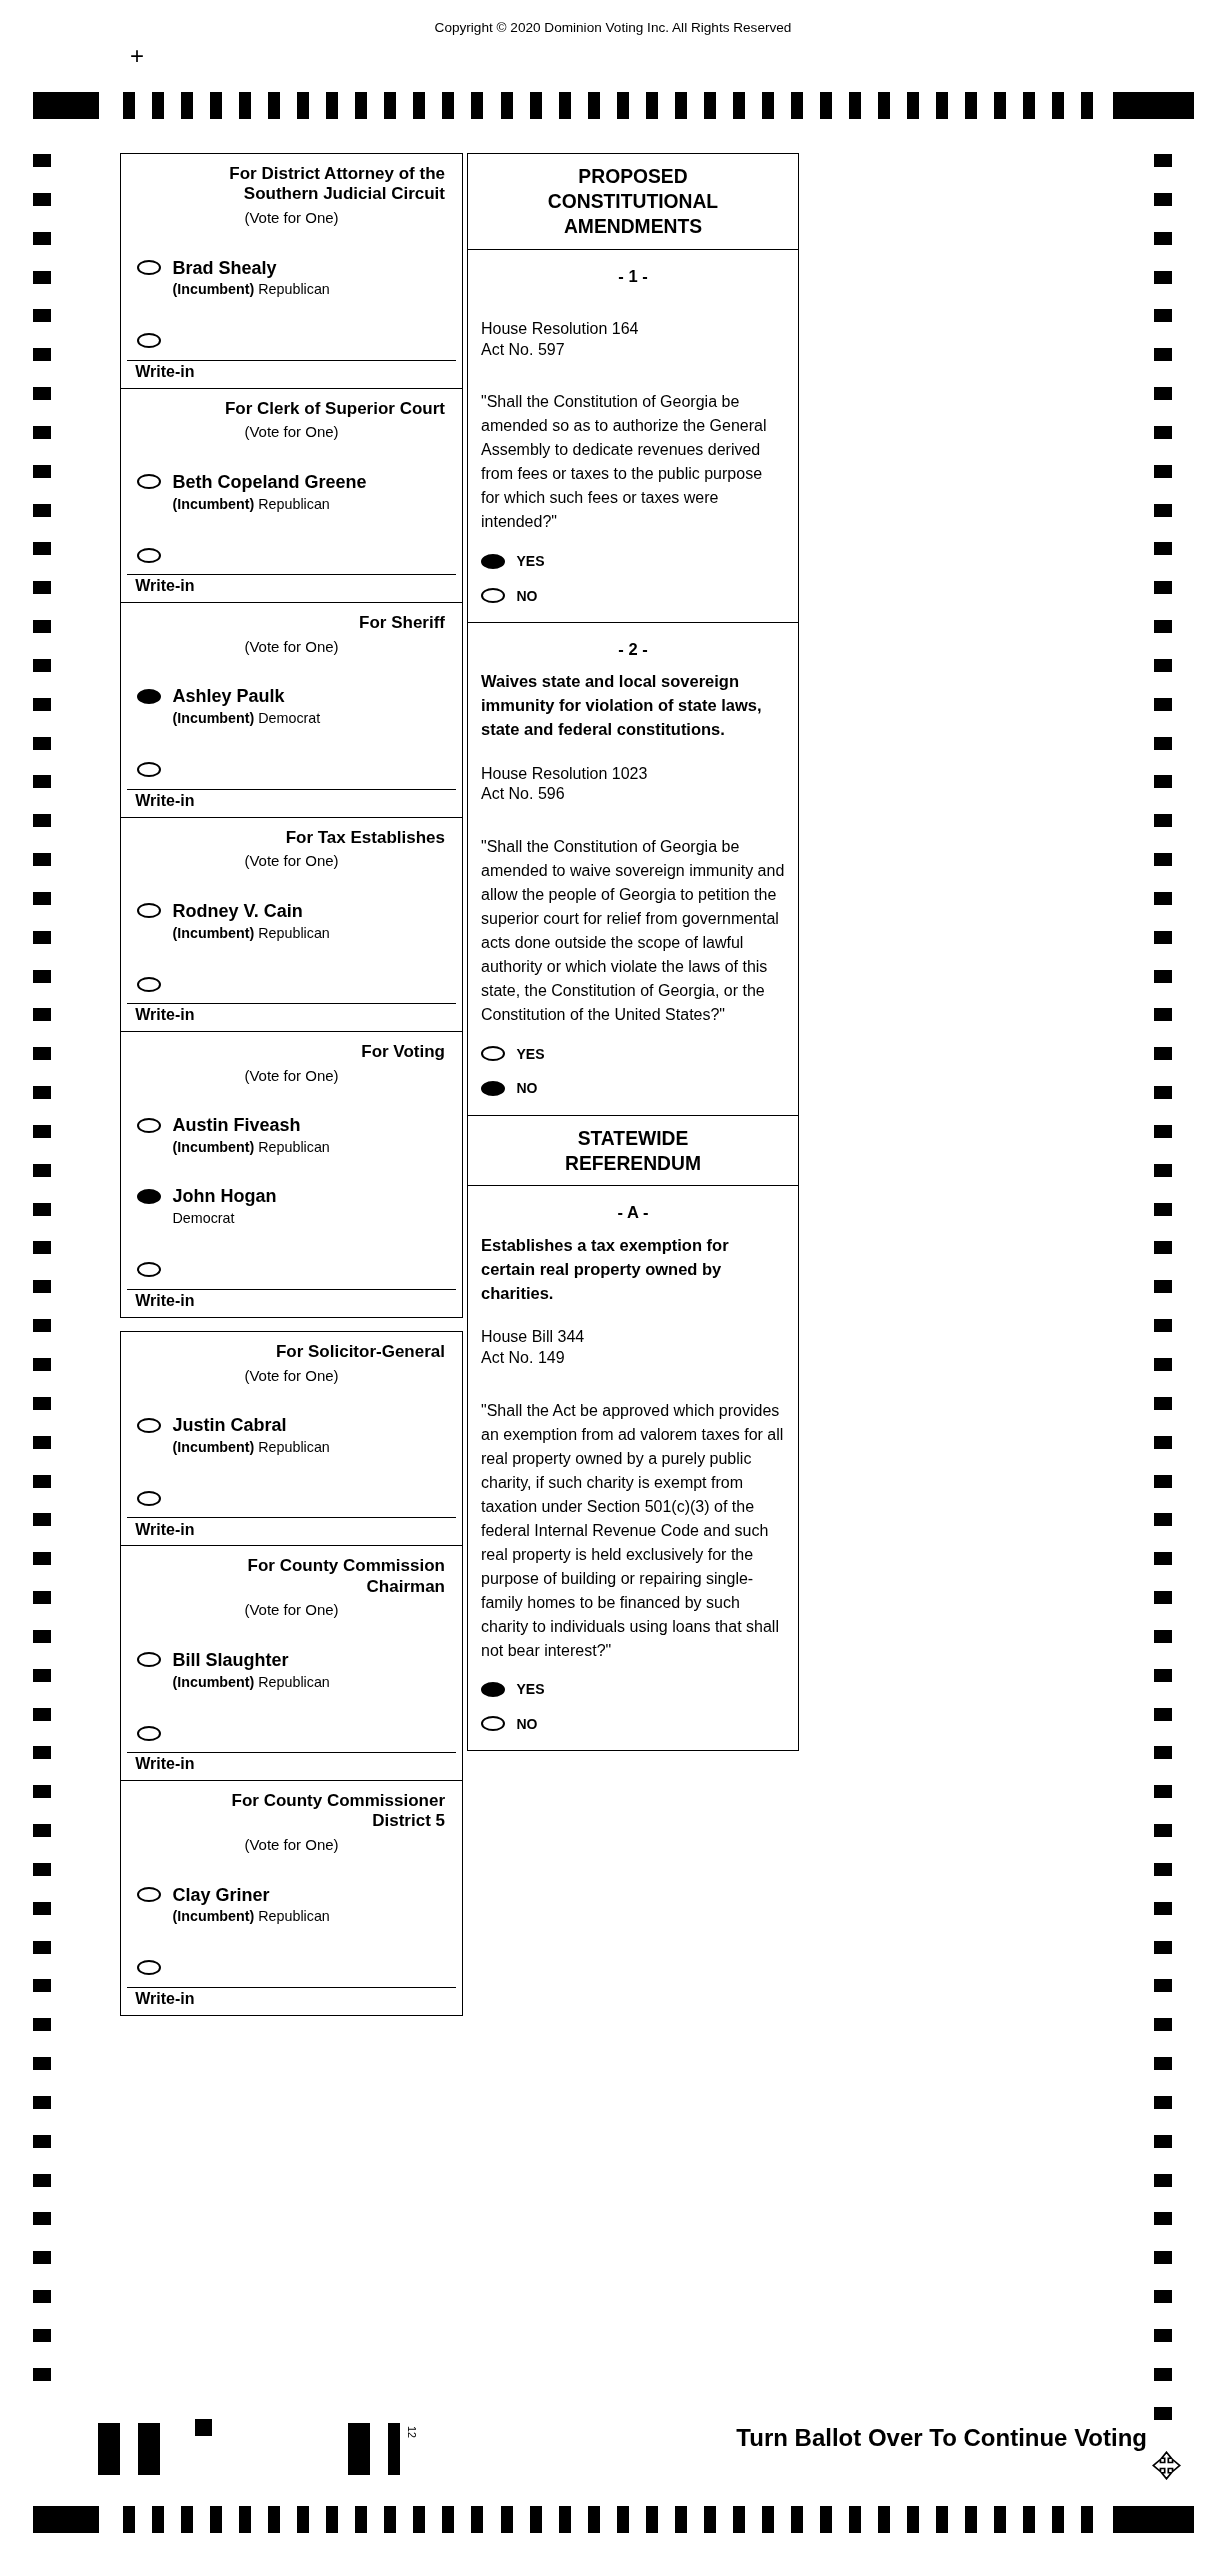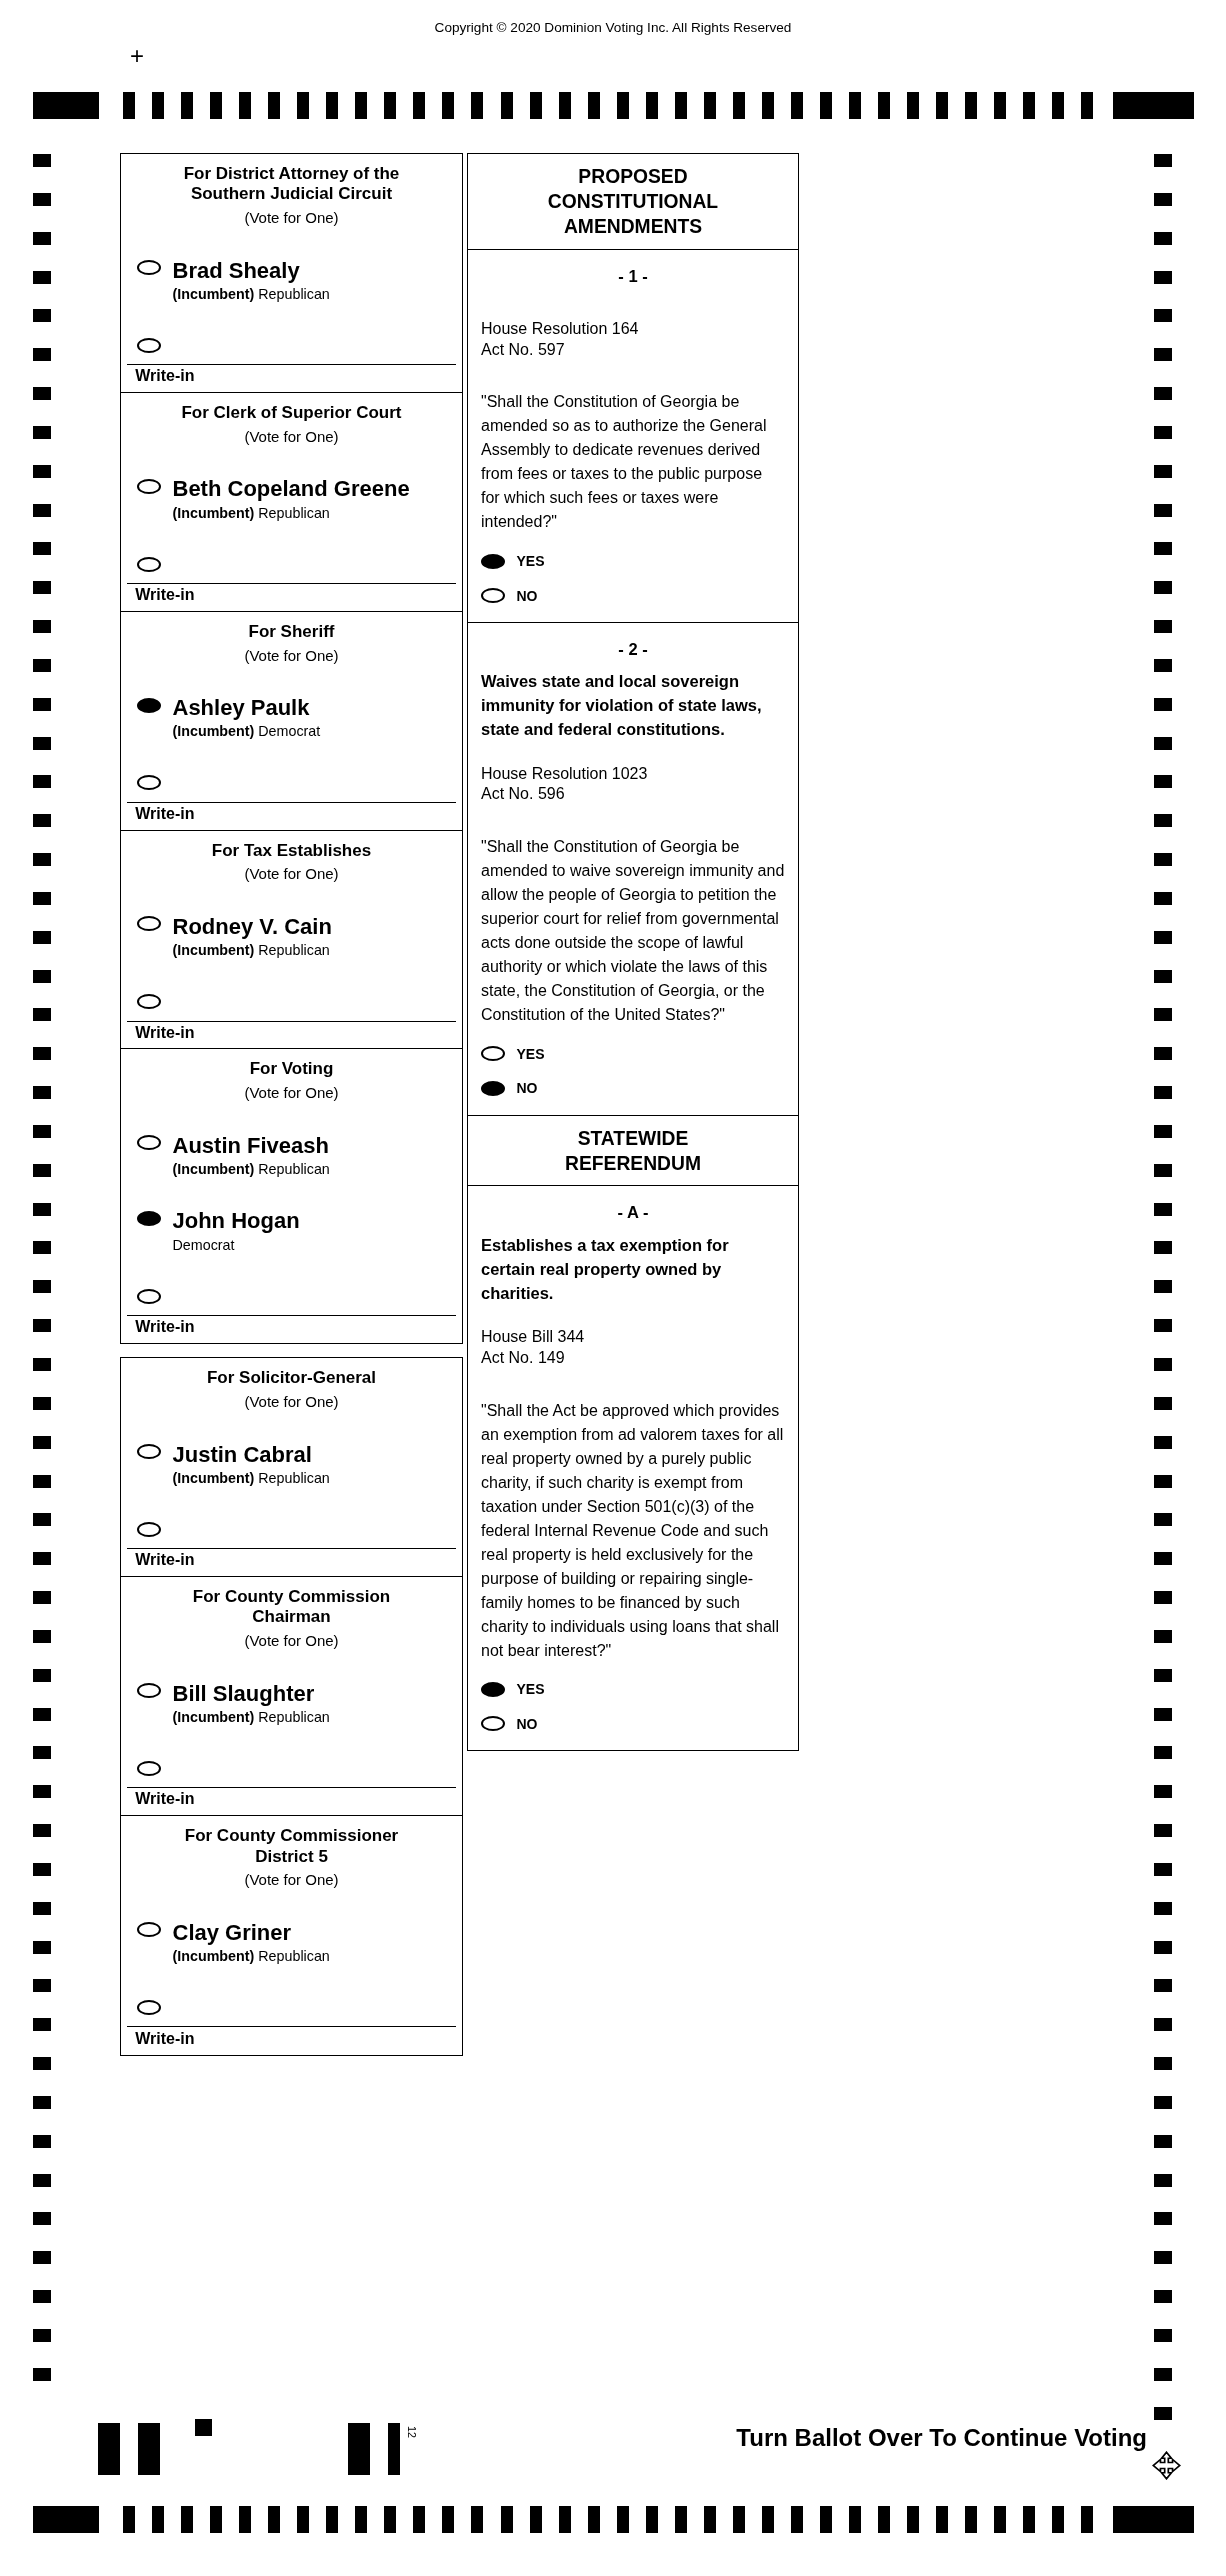--- a/index.html
+++ b/index.html
@@ -11,28 +11,28 @@
 
   .copyright { position:absolute; top:20px; left:0; width:100%; text-align:center; font-size:13.6px; }
   .plus-mark { position:absolute; left:130px; top:42px; font-size:24px; font-weight:400; }
 
   .contests-col { position:absolute; left:120px; top:153px; width:343px; }
   .measures-col { position:absolute; left:467px; top:153px; width:332px; }
 
   .contest { border:1.4px solid #000; background:#fff; }
   .contest + .contest { margin-top:-1.4px; }
   .contest.gap-before { margin-top:13px; }
-  .contest-title { font-weight:bold; font-size:17px; line-height:1.2; text-align:center; padding:10px 17px 0; }
+  .contest-title { font-weight:bold; font-size:17px; line-height:1.2; text-align:right; padding:10px 17px 0; }
   .vote-for { font-size:15px; text-align:center; padding-top:4.3px; }
   .candidate { display:flex; align-items:flex-start; margin:34px 11.5px 0 16px; }
   .candidate.blank { margin-top:36px; margin-bottom:11.5px; }
   .oval { width:24px; height:15px; border:2.1px solid #000; border-radius:50%; flex:none; background:#fff; box-sizing:border-box; }
   .oval.filled { background:#000; }
   .cand-text { margin-left:11.5px; margin-top:-1.4px; }
-  .cand-name { font-weight:bold; font-size:22px; line-height:1.1; }
+  .cand-name { font-weight:bold; font-size:18px; line-height:1.1; }
   .cand-sub { font-size:14.3px; margin-top:2.9px; }
   .cand-sub .q { font-weight:bold; }
   .write-in { margin:10px 5.7px 0; border-top:1.4px solid #000; padding:2.1px 0 7.2px 8.6px; }
   .wi-label { font-weight:bold; font-size:16px; }
 
   .m-header { border:1.4px solid #000; margin-top:-1.4px; font-weight:bold; font-size:19.3px; text-align:center; line-height:1.3; padding:10px 0 10px; background:#fff; }
   .measures-col > :first-child { margin-top:0; }
   .measure { border:1.4px solid #000; margin-top:-1.4px; padding:0 13px 18.6px 13px; background:#fff; }
   .m-number { text-align:center; font-weight:bold; font-size:16.5px; padding:17px 0 11.5px; }
   .m-summary { font-weight:bold; font-size:16.5px; line-height:1.45; }

